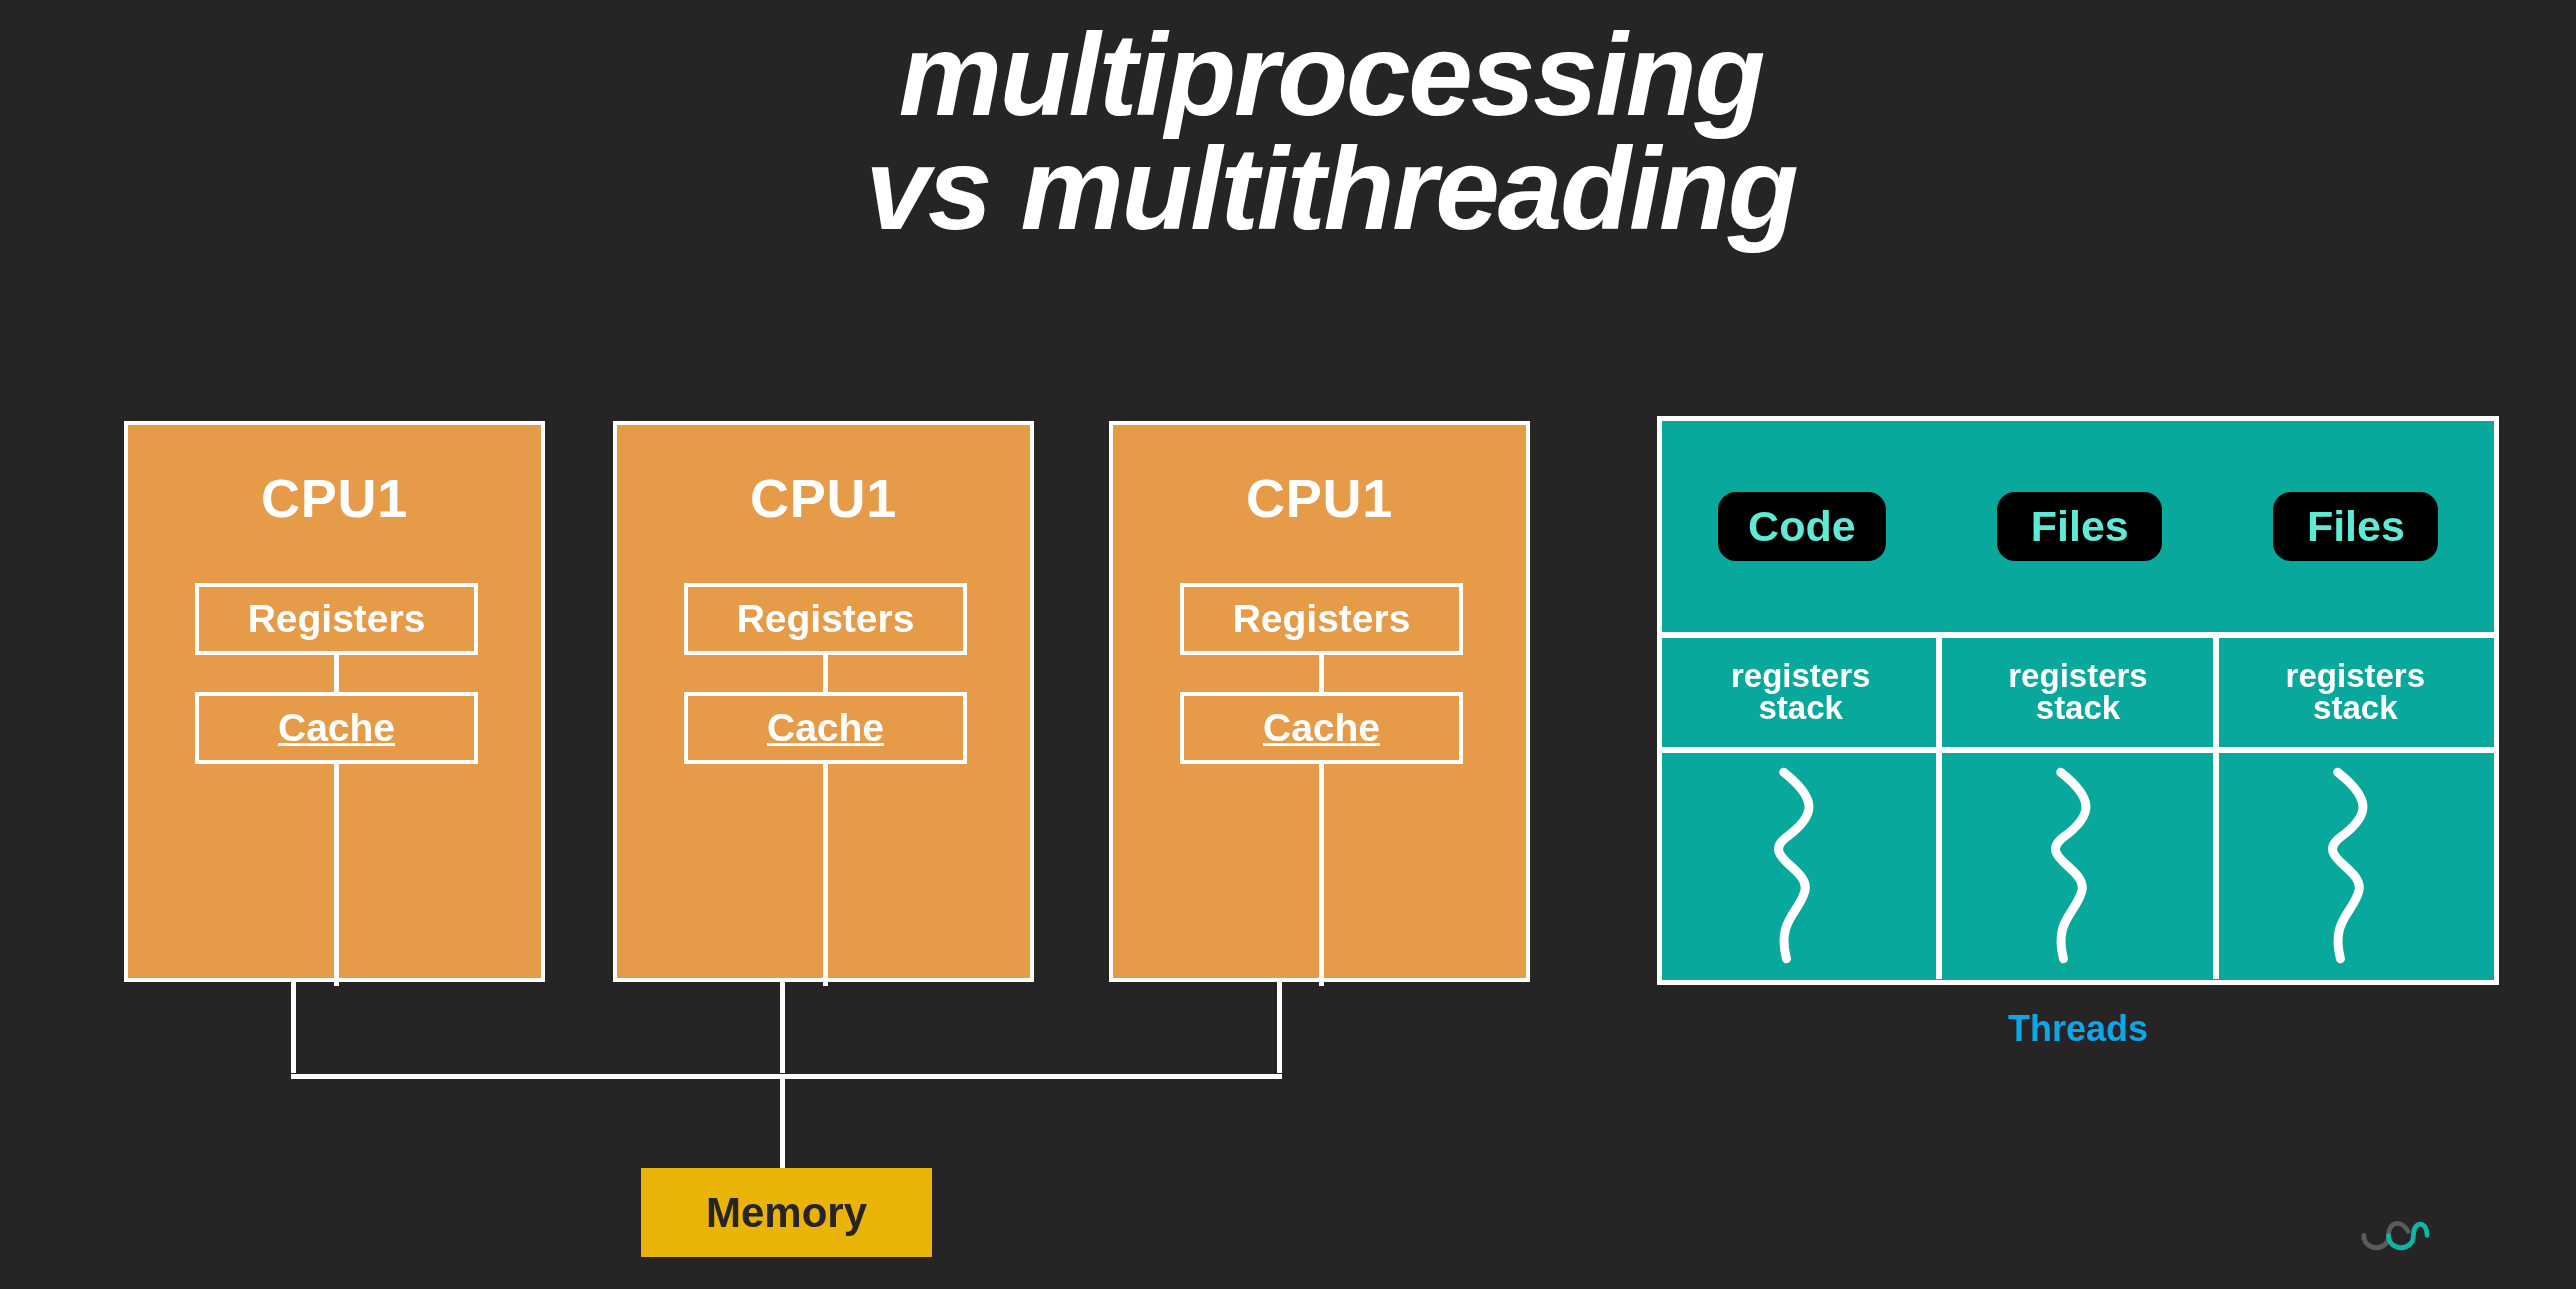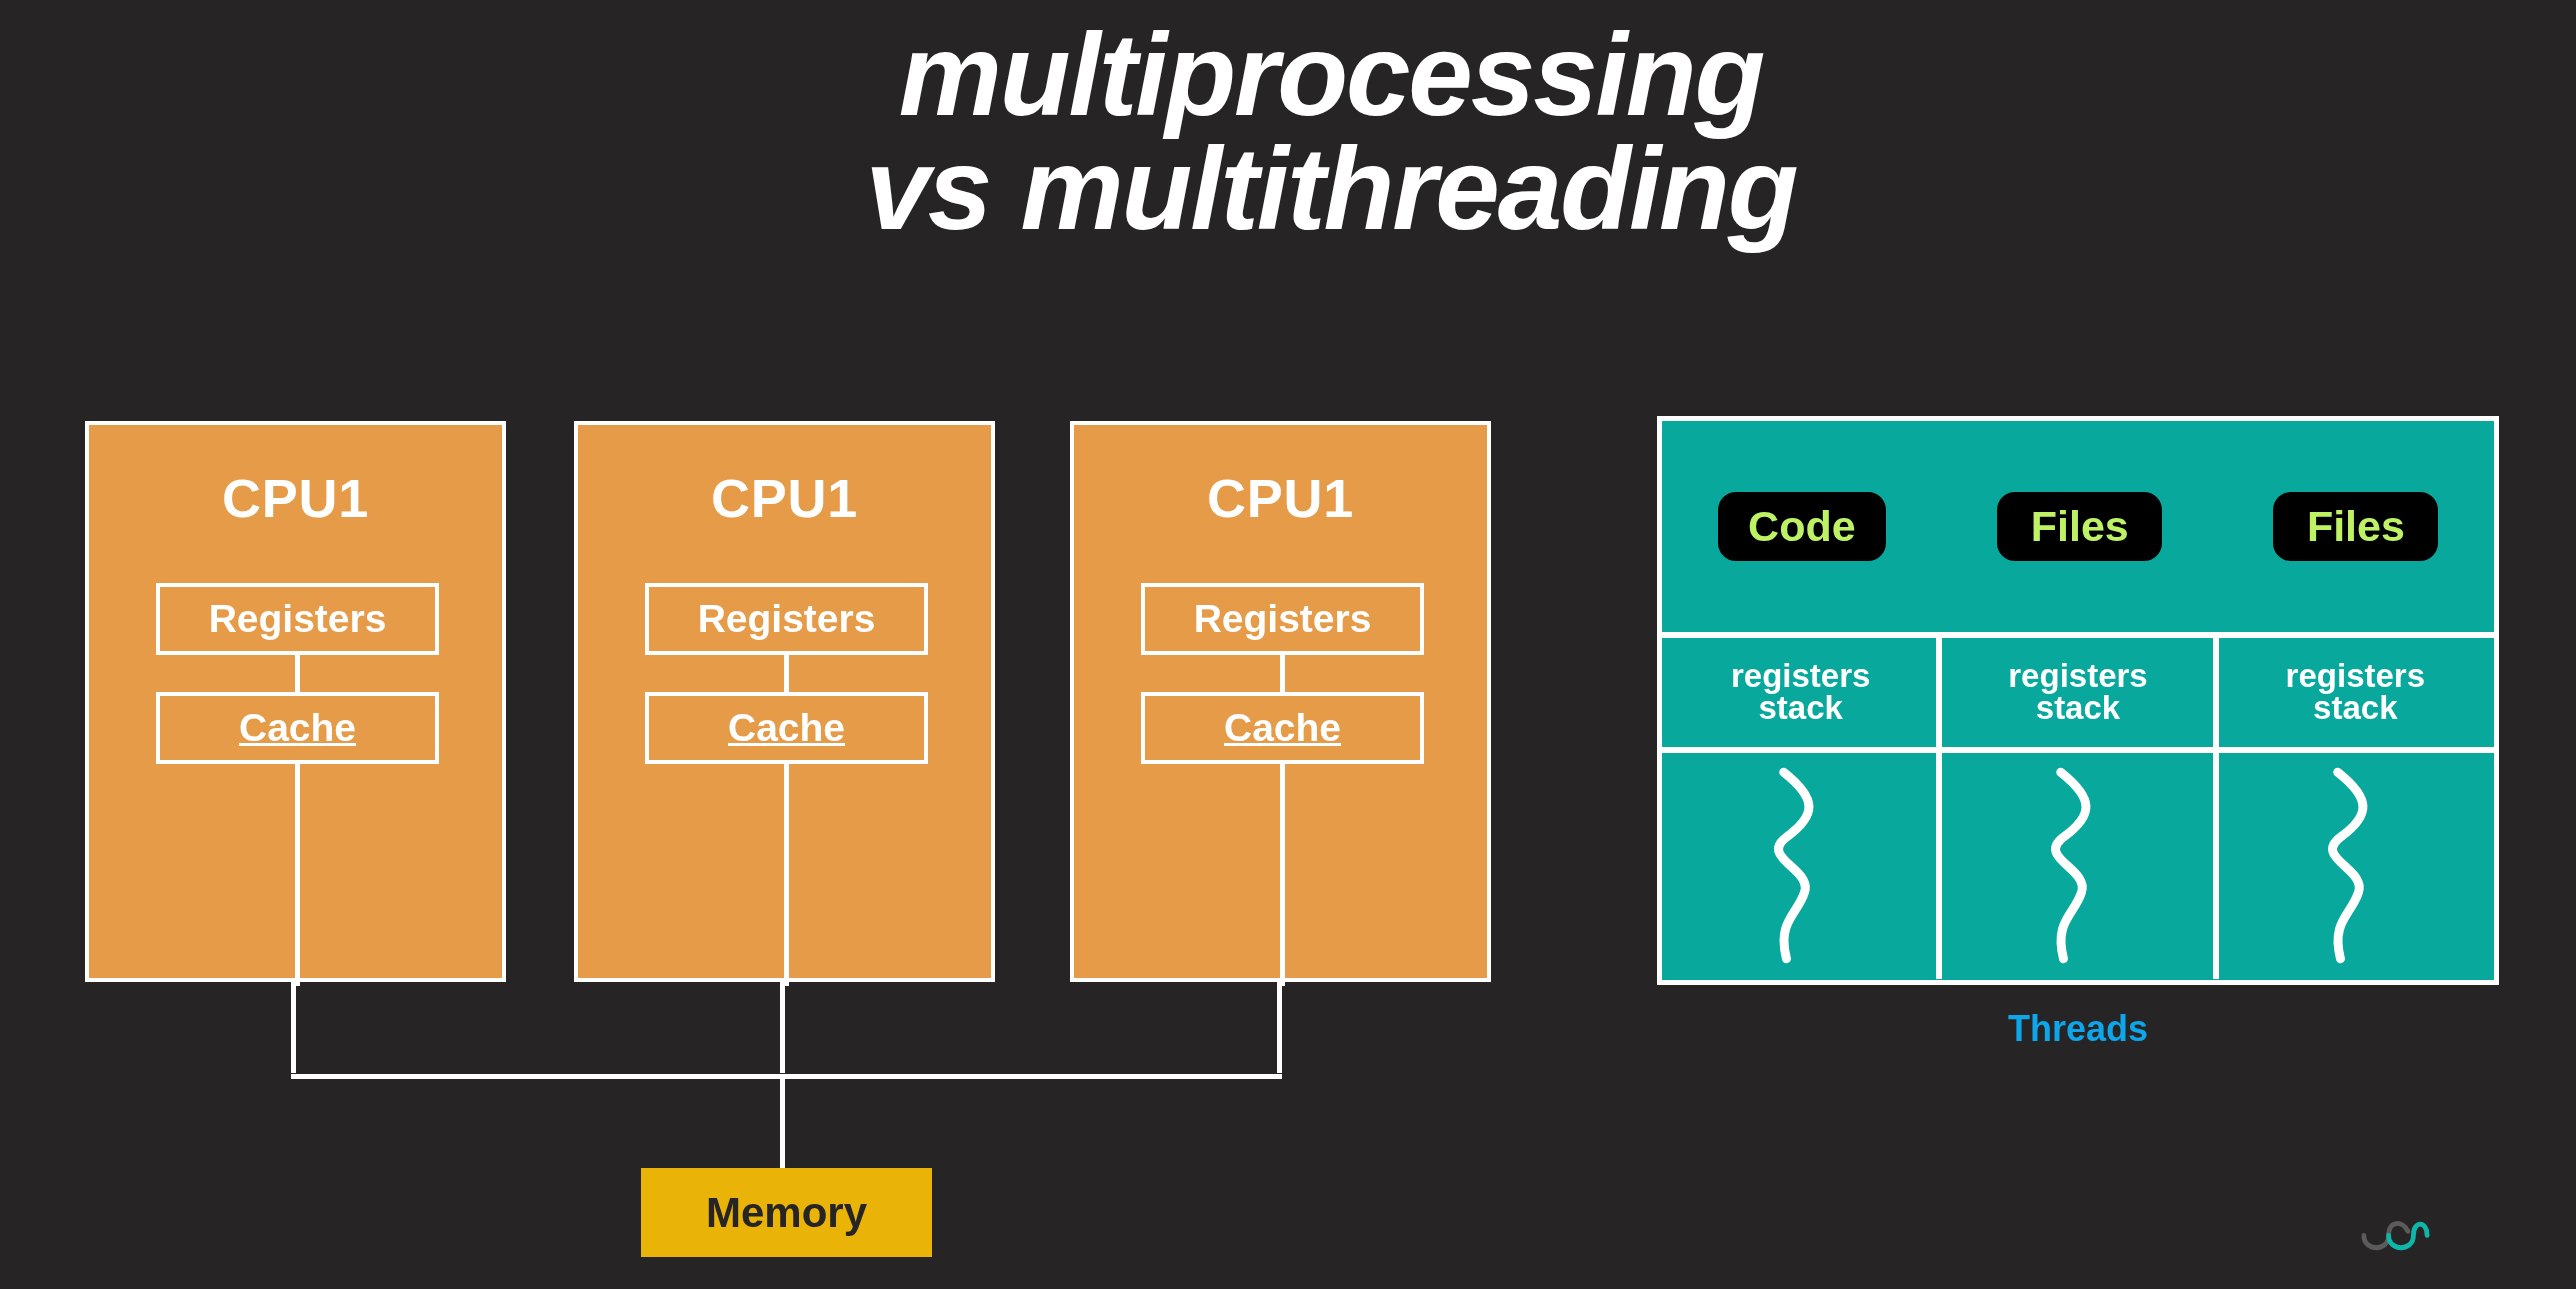--- a/index.html
+++ b/index.html
@@ -28,20 +28,21 @@
 
   
   .cpu{
     position:absolute;
     background:#E59B48;
     border:4.8px solid #ffffff;
     box-sizing:border-box;
     top:421px;
     width:421px;
     height:561px;
+    margin-left:39px;
   }
   .cpu-title{
     position:absolute;left:0;top:42px;width:100%;
     text-align:center;color:#ffffff;
     font-weight:bold;font-size:54px;letter-spacing:0.7px;
   }
   .inner-box{
     position:absolute;
     border:4.8px solid #ffffff;
     box-sizing:border-box;
@@ -80,21 +81,21 @@
     border:5.5px solid #ffffff;
     box-sizing:border-box;
   }
   .shared-row{
     position:absolute;left:0;top:0;width:100%;height:211px;
     display:flex;align-items:center;justify-content:space-around;
   }
   .pill{
     background:#000000;
     border-radius:18px;
-    color:#bef264;
+    color:#5eead4;
     font-weight:bold;
     font-size:43px;
     padding:9.7px 30.5px;
     display:flex;align-items:center;justify-content:center;
     min-width:104px;
     text-align:right;
   }
   .hrule{
     position:absolute;left:0;width:100%;height:5.5px;background:#ffffff;
   }

